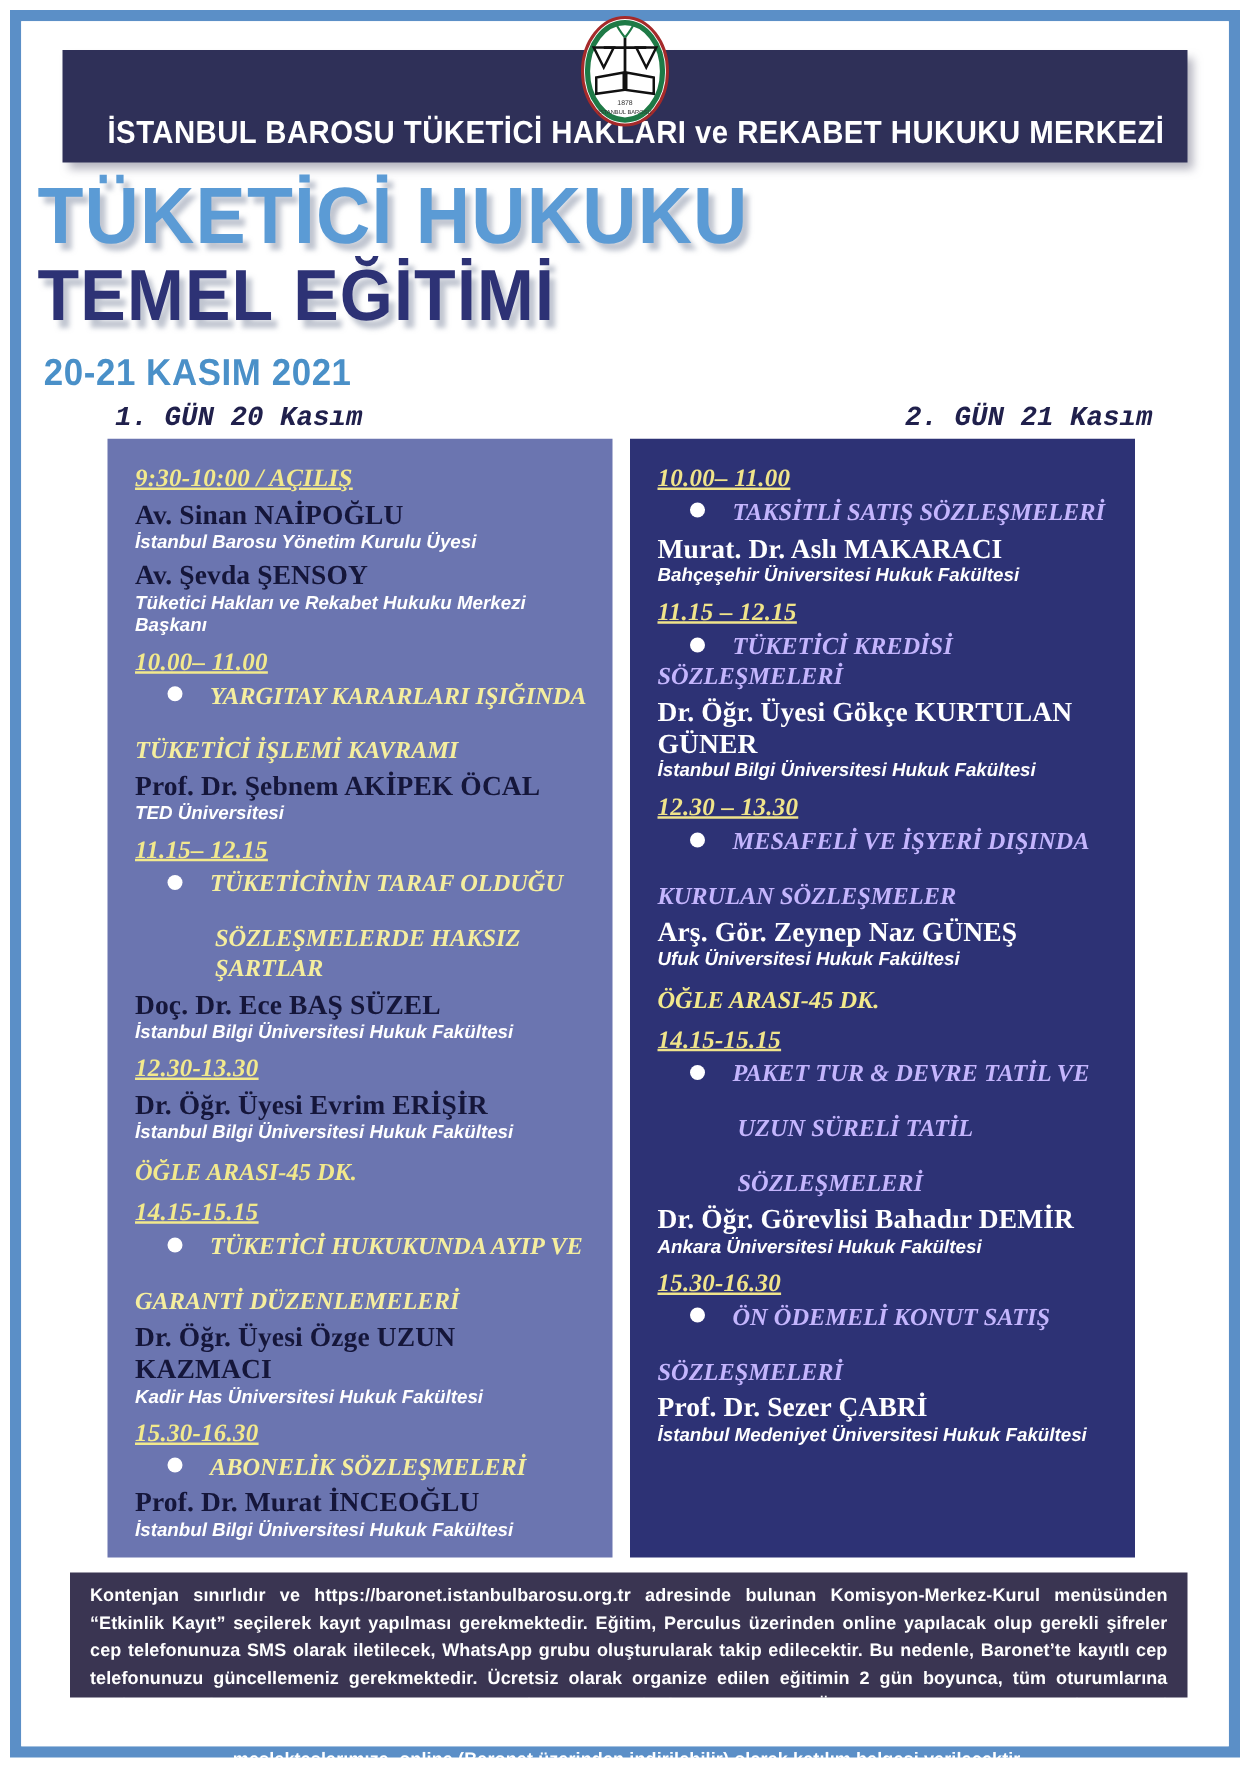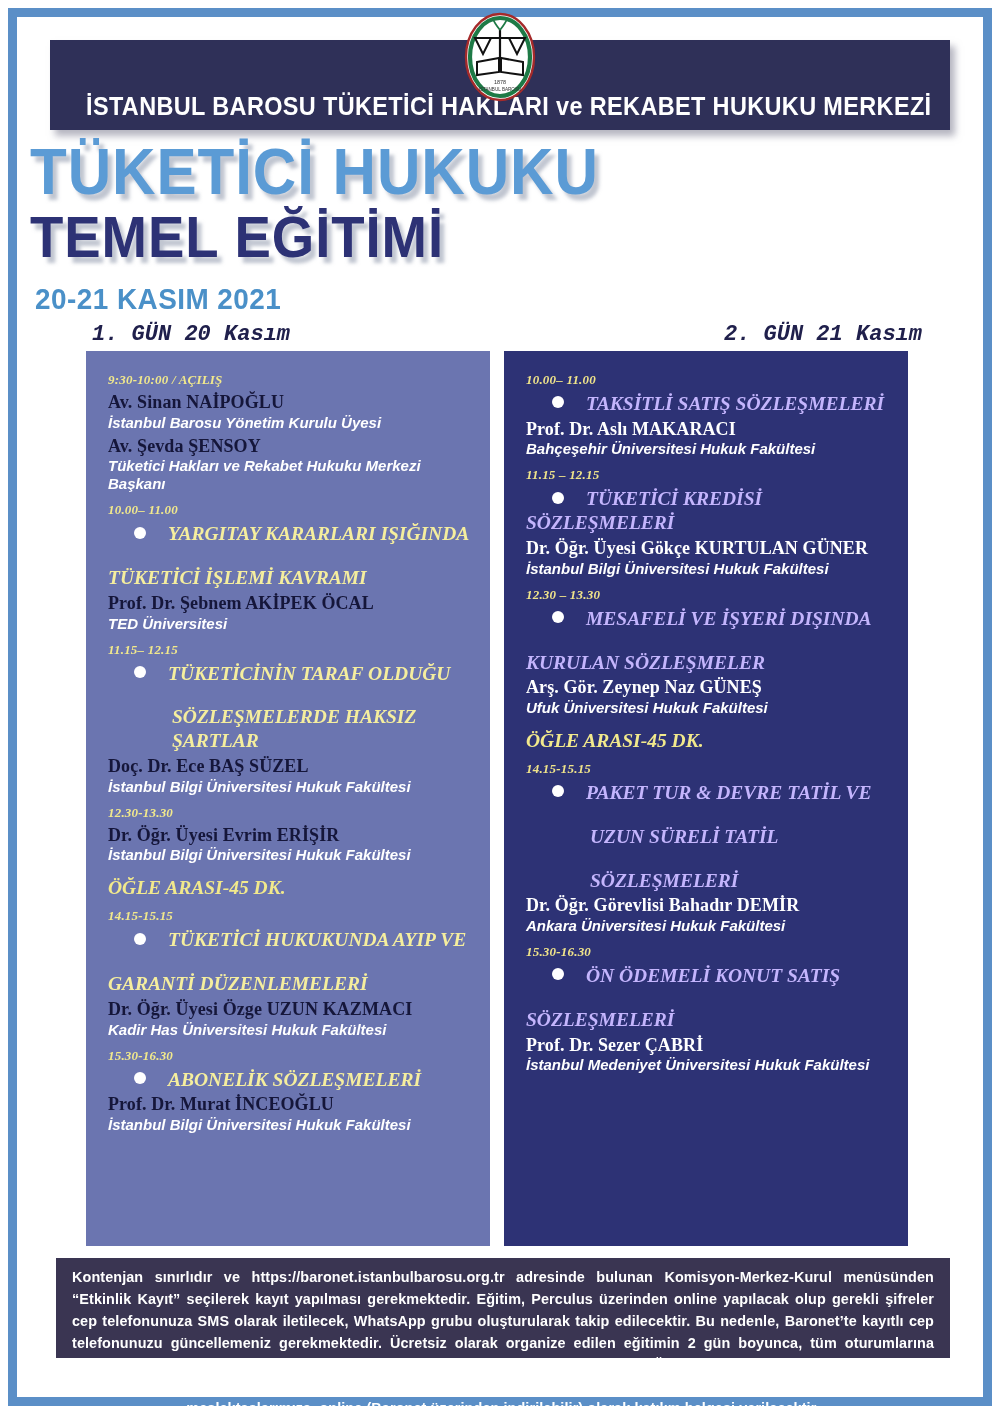--- a/index.html
+++ b/index.html
@@ -159,24 +159,25 @@
   .col-right {
     left: 504px;
     width: 404px;
     background: #2d3275;
   }
 
   .time {
     font-family: "Liberation Serif", serif;
     font-style: italic;
     font-weight: bold;
-    font-size: 13px;
+    font-size: 20px;
     color: #f2e98c;
     margin: 9px 0 4px 0;
     letter-spacing: 0.2px;
+    text-decoration: underline;
   }
   .col-right .time { color: #f0e48a; }
 
   .topic {
     font-family: "Liberation Serif", serif;
     font-style: italic;
     font-weight: bold;
     font-size: 19.5px;
     color: #f5ee9e;
     margin: 0 0 3px 0;
@@ -199,21 +200,21 @@
     display: block;
     margin-top: 20px;
   }
   .topic .cont.indent {
     padding-left: 64px;
   }
 
   .speaker {
     font-family: "Liberation Serif", serif;
     font-weight: bold;
-    font-size: 18px;
+    font-size: 22px;
     color: #15163a;
     margin: 3px 0 1px 0;
     letter-spacing: 0.1px;
     line-height: 1.15;
   }
   .col-right .speaker { color: #ffffff; }
 
   .affil {
     font-family: Liberation Sans, sans-serif;
     font-style: italic;
@@ -326,21 +327,21 @@
         <div class="speaker">Dr. Öğr. Üyesi Özge UZUN KAZMACI</div>
         <div class="affil">Kadir Has Üniversitesi Hukuk Fakültesi</div>
         <div class="time">15.30-16.30</div>
         <div class="topic"><span class="bullet"></span><span>ABONELİK SÖZLEŞMELERİ</span></div>
         <div class="speaker">Prof. Dr. Murat İNCEOĞLU</div>
         <div class="affil">İstanbul Bilgi Üniversitesi Hukuk Fakültesi</div>
       </div>
     <div class="col col-right" id="col-day2">
         <div class="time">10.00– 11.00</div>
         <div class="topic"><span class="bullet"></span><span>TAKSİTLİ SATIŞ SÖZLEŞMELERİ</span></div>
-        <div class="speaker">Prof. Dr. Aslı MAKARACI</div>
+        <div class="speaker">Murat. Dr. Aslı MAKARACI</div>
         <div class="affil">Bahçeşehir Üniversitesi Hukuk Fakültesi</div>
         <div class="time">11.15 – 12.15</div>
         <div class="topic"><span class="bullet"></span><span>TÜKETİCİ KREDİSİ SÖZLEŞMELERİ</span></div>
         <div class="speaker">Dr. Öğr. Üyesi Gökçe KURTULAN GÜNER</div>
         <div class="affil">İstanbul Bilgi Üniversitesi Hukuk Fakültesi</div>
         <div class="time">12.30 – 13.30</div>
         <div class="topic"><span class="bullet"></span><span>MESAFELİ VE İŞYERİ DIŞINDA</span><span class="cont">KURULAN SÖZLEŞMELER</span></div>
         <div class="speaker">Arş. Gör. Zeynep Naz GÜNEŞ</div>
         <div class="affil">Ufuk Üniversitesi Hukuk Fakültesi</div>
         <div class="break">ÖĞLE ARASI-45 DK.</div>

